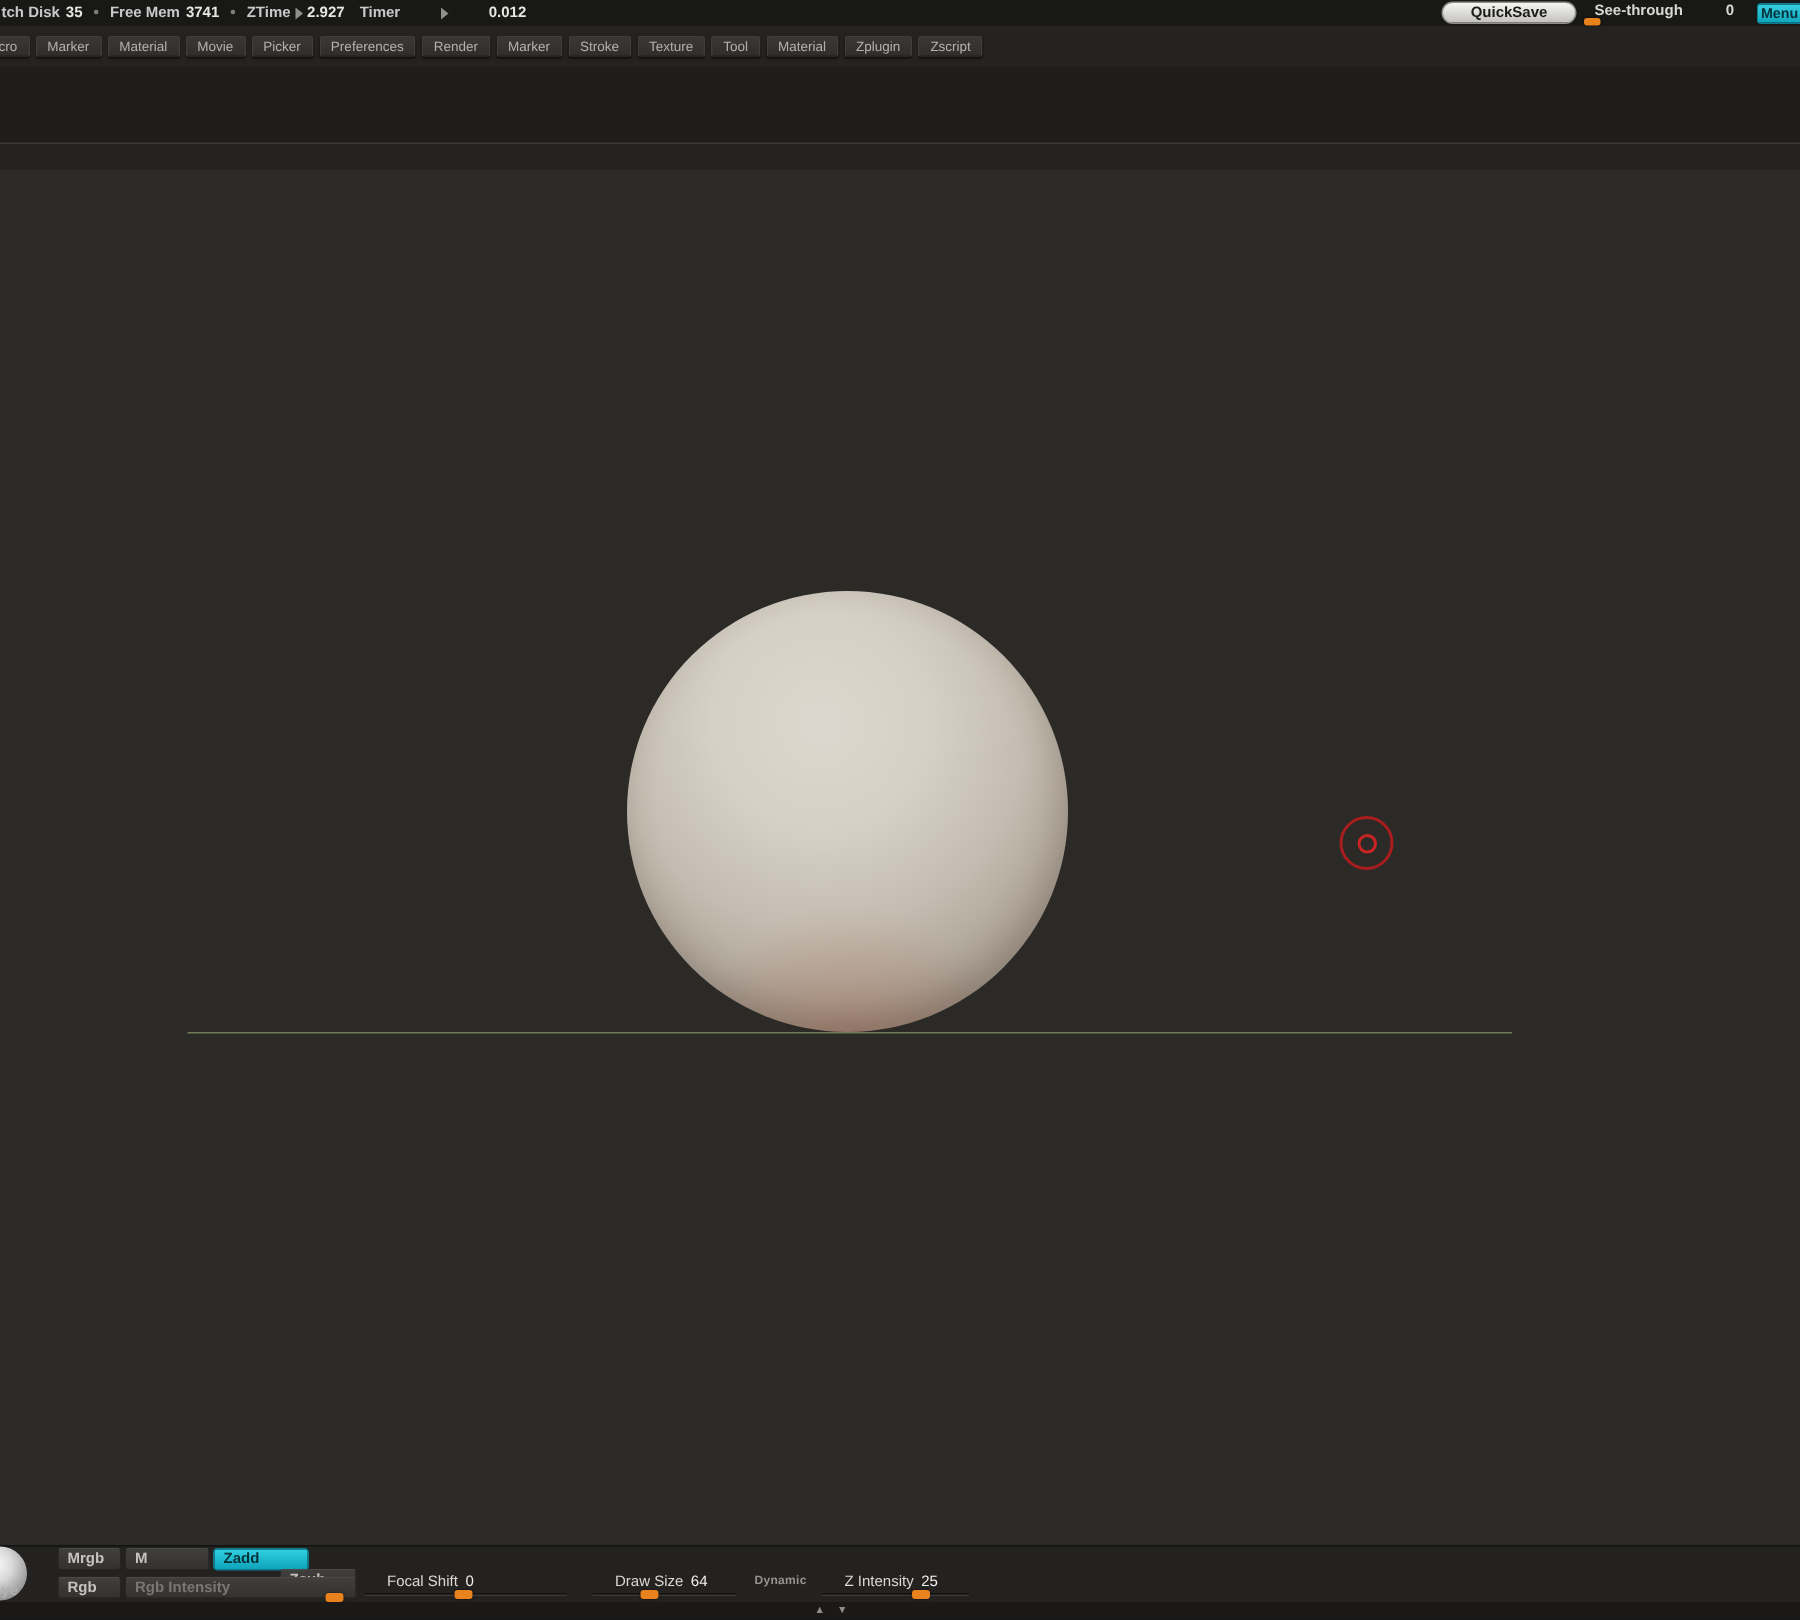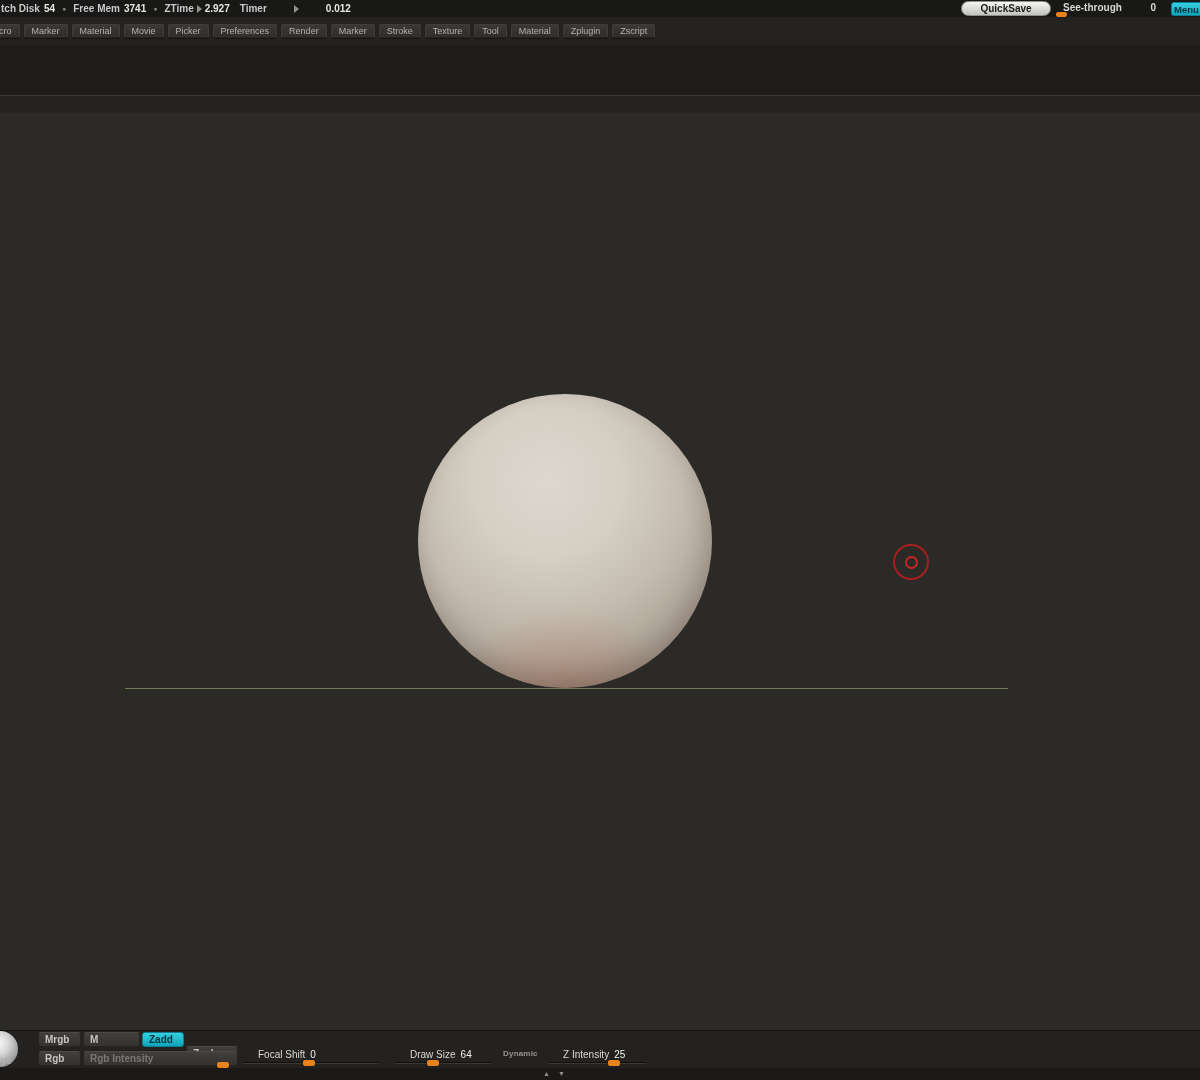--- a/index.html
+++ b/index.html
@@ -80,21 +80,21 @@
 
   <div class="top-region">
     <div class="band-menu"></div>
     <div class="band-dark"></div>
     <div class="top-divider"></div>
     <div class="top-lower"></div>
 
     <div class="status-bar">
       <span class="metric">
         <span class="lbl">tch Disk</span>
-        <span class="val">54</span>
+        <span class="val">35</span>
       </span>
       <span class="dot">●</span>
       <span class="metric">
         <span class="lbl">Free Mem</span>
         <span class="val">3741</span>
       </span>
       <span class="dot">●</span>
       <span class="metric">
         <span class="lbl" style="margin-right:0">ZTime</span>
         <span class="tri"></span>
@@ -140,21 +140,21 @@
       <div class="brush-cursor-inner"></div>
     </div>
   </div>
 
   <div class="bottom-bar">
     <div class="material-thumb"></div>
     <div class="partial-label">ye</div>
 
     <div class="bb-btn" style="left:38px; top:1px; width:43px;">Mrgb</div>
     <div class="bb-btn" style="left:83px; top:1px; width:57px;">M</div>
-    <div class="bb-btn active" style="left:142px; top:1px; width:42px;">Zadd</div>
+    <div class="bb-btn active" style="left:142px; top:1px; width:64px;">Zadd</div>
     <div class="bb-btn" style="left:186px; top:15px; width:52px;">Zsub</div>
 
     <div class="bb-btn" style="left:38px; top:20px; width:43px;">Rgb</div>
     <div class="bb-btn disabled" style="left:83px; top:20px; width:155px;">
       <span>Rgb Intensity</span>
       <div class="slider-nub" style="left:calc(91% - 6px); bottom:-3px;"></div>
     </div>
 
     <div class="slider" style="left:243px; top:17px; width:135px;">
       <div class="slider-label">

